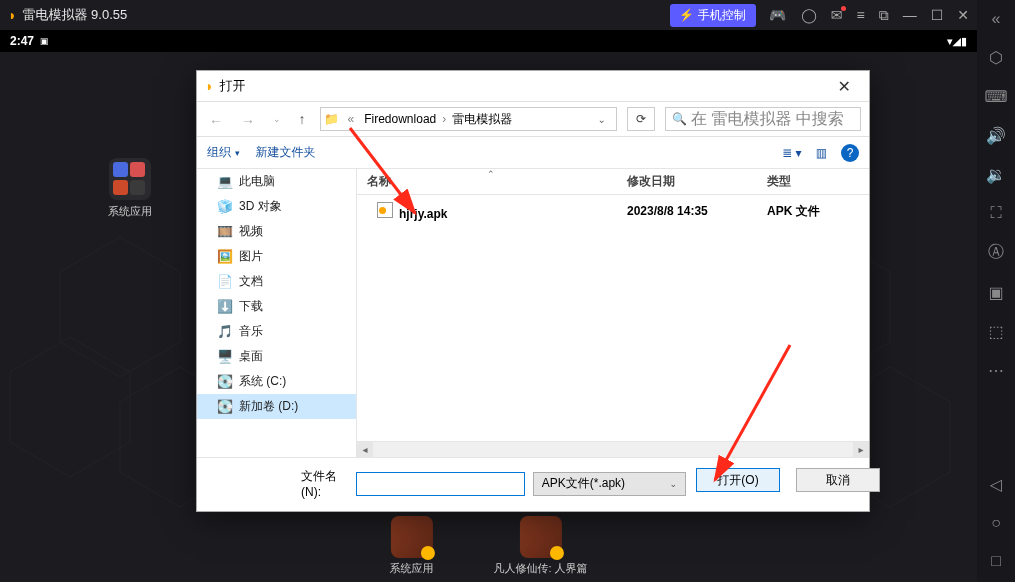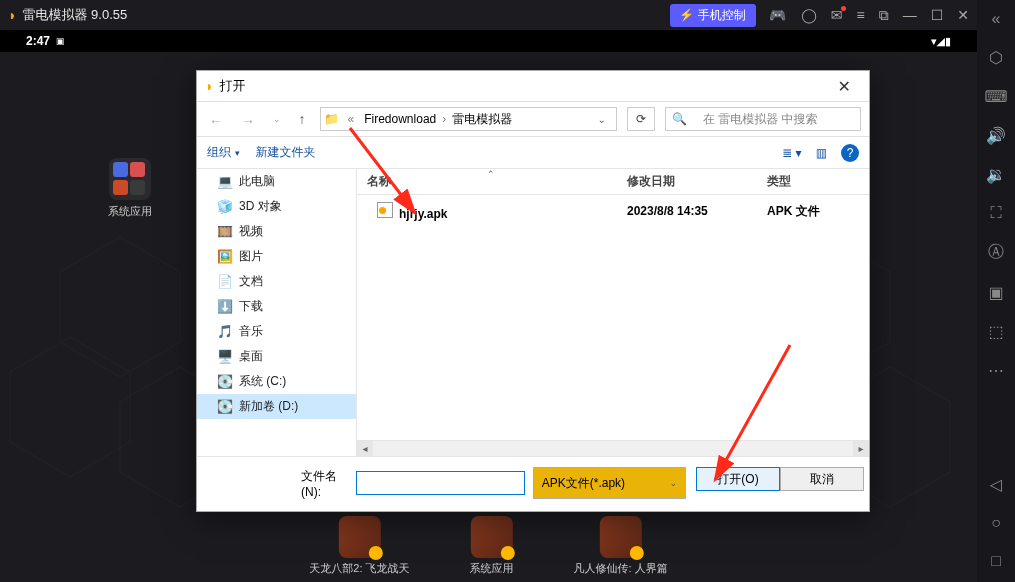--- a/index.html
+++ b/index.html
@@ -7,21 +7,21 @@
 
 
 .emulator { position: absolute; left: 0; top: 0; width: 977px; height: 582px; background: #1c1b1f; }
 .emu-titlebar { height: 30px; background: #1c1b1f; display: flex; align-items: center; padding: 0 8px; color: #e0e0e0; }
 .emu-logo { color: #ffa500; font-size: 14px; margin-right: 6px; }
 .emu-title { font-size: 13px; color: #e8e8e8; }
 .emu-title-right { margin-left: auto; display: flex; align-items: center; gap: 14px; }
 .phone-ctrl { background: #5c5bff; color: #fff; padding: 3px 10px; border-radius: 3px; font-size: 12px; display: flex; align-items: center; gap: 3px; }
 .icon-btn { color: #aaa; font-size: 14px; cursor: pointer; position: relative; }
 .red-dot::after { content: ""; position: absolute; top: -1px; right: -3px; width: 5px; height: 5px; background: #ff4040; border-radius: 50%; }
-.emu-statusbar { height: 22px; background: #000; display: flex; align-items: center; color: #fff; padding: 0 26px; font-size: 12px; }
+.emu-statusbar { height: 22px; background: #000; display: flex; align-items: center; color: #fff; padding: 0 10px; font-size: 12px; }
 .emu-statusbar .time { font-weight: bold; }
 .emu-statusbar .sb-right { margin-left: auto; font-size: 11px; }
 .android-desktop { position: relative; height: 530px; background: #1c1b1f; }
 .hex-bg { position: absolute; inset: 0; opacity: .15; }
 .app-icon { position: absolute; text-align: center; color: #ccc; font-size: 11px; }
 .app-icon .box { width: 42px; height: 42px; border-radius: 8px; margin: 0 auto 4px; display: flex; flex-wrap: wrap; padding: 4px; gap: 2px; background: #2a2a2e; }
 .app-icon .box > div { width: 15px; height: 15px; border-radius: 3px; }
 .dock { position: absolute; bottom: 6px; left: 50%; transform: translateX(-50%); display: flex; gap: 60px; }
 .dock-item { text-align: center; color: #ccc; font-size: 11px; }
 .dock-item .thumb { width: 42px; height: 42px; border-radius: 8px; margin: 0 auto 3px; background: linear-gradient(135deg, #8a3a20, #5a2515); position: relative; }
@@ -41,21 +41,21 @@
 .dlg-nav { height: 36px; border-top: 1px solid #e0e0e0; border-bottom: 1px solid #e0e0e0; display: flex; align-items: center; padding: 0 8px; gap: 10px; }
 .nav-arrow { color: #aaa; font-size: 14px; padding: 0 4px; }
 .nav-arrow.on { color: #555; }
 .breadcrumb { flex: 1; display: flex; align-items: center; border: 1px solid #ccc; height: 24px; padding: 0 4px; font-size: 12px; }
 .breadcrumb .folder-ico { color: #ffcc4d; margin-right: 4px; }
 .bc-seg { padding: 0 6px; }
 .bc-sep { color: #888; }
 .breadcrumb .dd { color: #666; padding: 0 6px; margin-left: auto; font-size: 10px; }
 .refresh-btn { border: 1px solid #ccc; height: 24px; width: 28px; display: flex; align-items: center; justify-content: center; color: #444; }
 .search-box { width: 196px; height: 24px; border: 1px solid #ccc; display: flex; align-items: center; padding: 0 6px; color: #888; }
-.search-box .ph { margin-left: 16px; font-size: 12px; }
+.search-box .ph { margin-left: 4px; font-size: 16px; }
 .dlg-toolbar { height: 32px; display: flex; align-items: center; border-bottom: 1px solid #e5e5e5; padding: 0 10px; gap: 16px; font-size: 12px; }
 .tool-link { color: #14509e; cursor: pointer; display: inline-flex; align-items: center; gap: 4px; }
 .tool-link .arr { font-size: 9px; }
 .toolbar-right { margin-left: auto; display: flex; align-items: center; gap: 14px; color: #14509e; }
 .help-ico { width: 18px; height: 18px; border-radius: 50%; background: #0b66c3; color: #fff; display: flex; align-items: center; justify-content: center; font-size: 12px; }
 .dlg-body { flex: 1; display: flex; overflow: hidden; }
 .tree { width: 160px; border-right: 1px solid #e5e5e5; background: #fff; overflow: hidden; }
 .tree-item { display: flex; align-items: center; padding: 4px 8px 4px 20px; gap: 6px; font-size: 12px; color: #222; cursor: pointer; }
 .tree-item.selected { background: #cce8ff; }
 .tree-item .ti { width: 16px; display: inline-flex; justify-content: center; font-size: 13px; }
@@ -68,23 +68,23 @@
 .sort-ind { position: absolute; left: 130px; top: 0; font-size: 9px; color: #666; }
 .fl-row { height: 26px; display: flex; align-items: center; font-size: 12px; padding-top: 6px; }
 .fl-row .icon { width: 16px; height: 16px; margin: 0 6px 0 10px; background: #fff; border: 1px solid #999; position: relative; display: inline-block; }
 .fl-row .icon::after { content: ""; position: absolute; left: 1px; top: 4px; width: 7px; height: 7px; border-radius: 50%; background: #ffa500; }
 .fl-scroll { height: 16px; border-top: 1px solid #e5e5e5; background: #f0f0f0; display: flex; }
 .fl-scroll .sb-l, .fl-scroll .sb-r { width: 16px; background: #e6e6e6; color: #666; font-size: 10px; display: flex; align-items: center; justify-content: center; }
 .dlg-footer { padding: 10px 14px 12px; display: flex; flex-direction: row; gap: 10px; background: #fff; border-top: 1px solid #e5e5e5; }
 .ft-row1 { display: flex; align-items: center; gap: 8px; }
 .ft-label { font-size: 12px; }
 .ft-input { flex: 1; height: 24px; border: 1px solid #0078d7; outline: none; padding: 0 6px; font-size: 12px; }
-.ft-filter { width: 180px; height: 32px; border: 1px solid #adadad; background: #eab308; display: flex; align-items: center; padding: 0 8px; font-size: 12px; }
+.ft-filter { width: 180px; height: 24px; border: 1px solid #adadad; background: #e5e5e5; display: flex; align-items: center; padding: 0 8px; font-size: 12px; }
 .ft-filter .dd { margin-left: auto; font-size: 9px; color: #555; }
-.ft-row2 { display: flex; justify-content: flex-end; gap: 0; }
+.ft-row2 { display: flex; justify-content: flex-end; gap: 16px; }
 .btn { width: 84px; height: 24px; border: 1px solid #adadad; background: #efefef; font-size: 12px; display: flex; align-items: center; justify-content: center; cursor: pointer; }
 .btn.primary { border: 1px solid #0078d7; background: #e5f1fb; }
 
 
 .arrow { position: absolute; pointer-events: none; }
 .arrow svg { overflow: visible; }
 </style>
 </head>
 <body>
 
@@ -129,26 +129,20 @@
         <div style="background:#cc4a2a"></div>
           <div style="background:#3a3a3a"></div>
       </div>
       <div>系统应用</div>
     </div>
     <div class="dock" id="dock">
         <div class="dock-item">
           <div class="thumb">
             <div class="badge"></div>
           </div>
-          <div>天龙八部2: 飞龙战天</div>
-        </div>
-        <div class="dock-item">
-          <div class="thumb">
-            <div class="badge"></div>
-          </div>
           <div>系统应用</div>
         </div>
         <div class="dock-item">
           <div class="thumb">
             <div class="badge"></div>
           </div>
           <div>凡人修仙传: 人界篇</div>
         </div>
       </div>
   </div>

